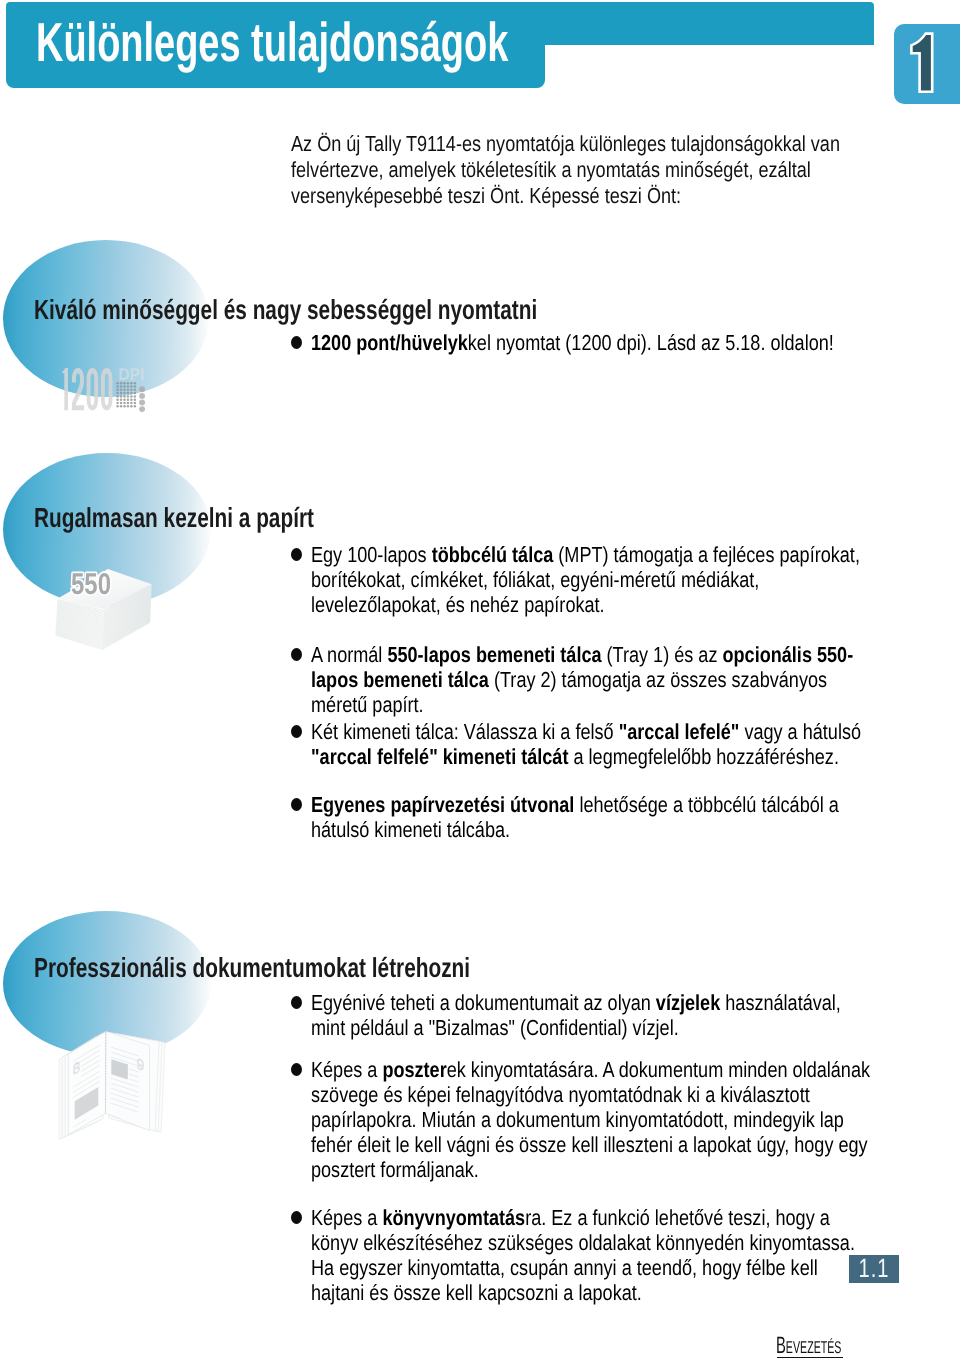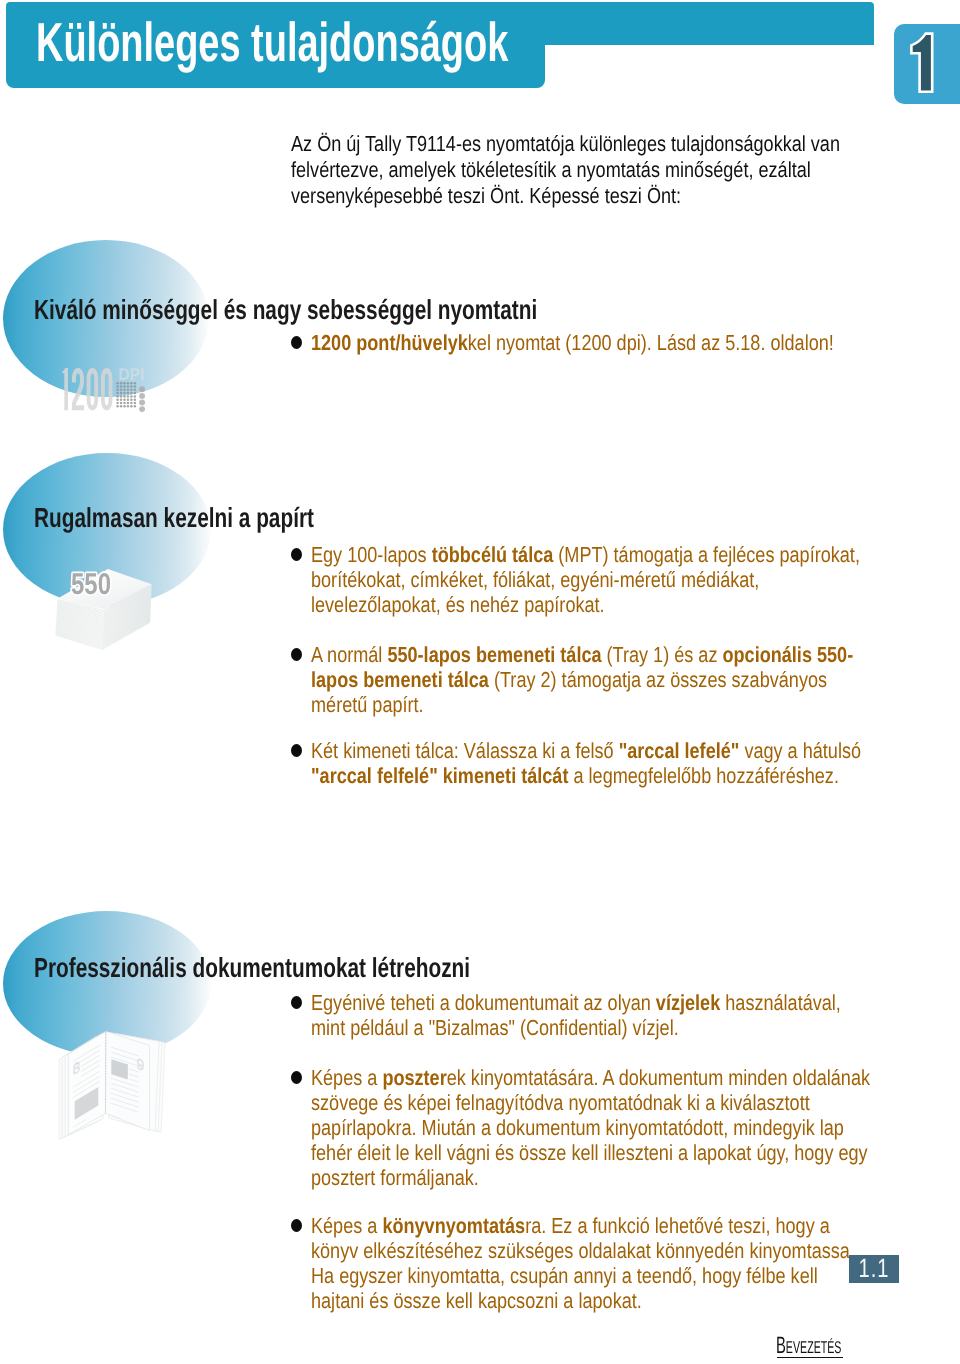--- a/index.html
+++ b/index.html
@@ -26,27 +26,27 @@
   .ill{position:absolute;}
   .b1{left:3px;top:240px;width:206px;height:157px;}
   .b2{left:3px;top:453px;width:208px;height:153px;}
   .b3{left:3px;top:911px;width:208px;height:145px;}
 
   
   .tx{position:absolute;color:#111;transform-origin:0 0;white-space:pre-wrap;}
   .intro{left:291px;top:131px;font-size:21.7px;line-height:25.8px;transform:scaleX(0.834);width:700px;}
   .sec-head{position:absolute;font-weight:bold;color:#1b1b1b;font-size:27.5px;line-height:27.5px;
             white-space:nowrap;transform:scaleX(0.757);transform-origin:0 0;}
-  .blist{position:absolute;left:291px;width:600px;font-size:21.7px;line-height:25px;color:#a16207;}
+  .blist{position:absolute;left:291px;width:600px;font-size:21.7px;line-height:25px;color:#000000;}
   .bi{position:relative;margin:0 0 21px 0;}
   .bi:last-child{margin-bottom:0;}
   #bl1 .bi:nth-child(1){margin-bottom:24.5px;}
-  #bl1 .bi:nth-child(2){margin-bottom:21px;}
+  #bl1 .bi:nth-child(2){margin-bottom:2px;}
   #bl1 .bi:nth-child(3){margin-bottom:23.1px;}
-  #bl2 .bi:nth-child(1){margin-bottom:25px;}
+  #bl2 .bi:nth-child(1){margin-bottom:17px;}
   #bl2 .bi:nth-child(2){margin-bottom:22.9px;}
   #bl0 .bi:nth-child(1){margin-bottom:19.9px;}
   .bi .dot{position:absolute;left:0;top:6px;width:11px;height:13px;border-radius:50%;background:#0c0c0c;}
   .bi .bt{display:block;width:700px;transform:scaleX(0.834);transform-origin:0 0;-webkit-font-smoothing:antialiased;
           margin-left:20px;}
   b{font-weight:bold;}
   .ln{white-space:nowrap;}
 
   .footer-label{position:absolute;left:776px;top:1335px;font-size:23.7px;color:#111;
                 font-variant:small-caps;line-height:23.7px;
@@ -293,20 +293,27 @@
           <div class="ln"><span>méretű papírt.</span></div>
         </span>
       </div>
       <div class="bi">
         <span class="dot"></span>
         <span class="bt">
           <div class="ln"><span>Két kimeneti tálca: Válassza ki a felső </span><b>"arccal lefelé"</b><span> vagy a hátulsó</span></div>
           <div class="ln"><b>"arccal felfelé" kimeneti tálcát</b><span> a legmegfelelőbb hozzáféréshez.</span></div>
         </span>
       </div>
+      <div class="bi">
+        <span class="dot"></span>
+        <span class="bt">
+          <div class="ln"><b>Egyenes papírvezetési útvonal</b><span> lehetősége a többcélú tálcából a</span></div>
+          <div class="ln"><span>hátulsó kimeneti tálcába.</span></div>
+        </span>
+      </div>
     </div>
   <div class="blist" id="bl2" style="top:990px">
       <div class="bi">
         <span class="dot"></span>
         <span class="bt">
           <div class="ln"><span>Egyénivé teheti a dokumentumait az olyan </span><b>vízjelek</b><span> használatával,</span></div>
           <div class="ln"><span>mint például a "Bizalmas" (Confidential) vízjel.</span></div>
         </span>
       </div>
       <div class="bi">

